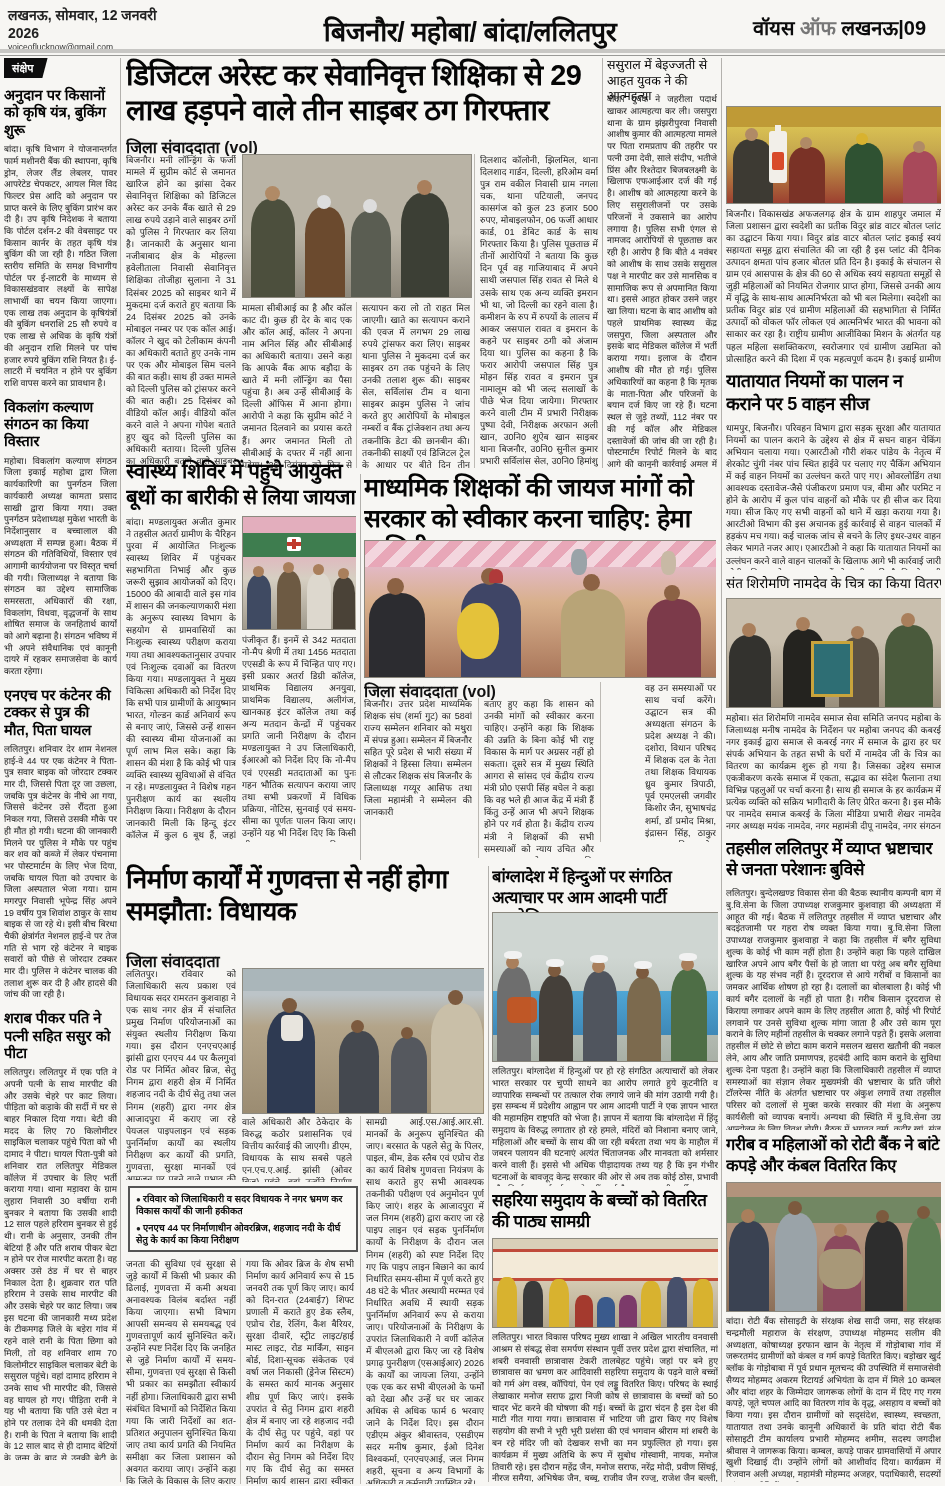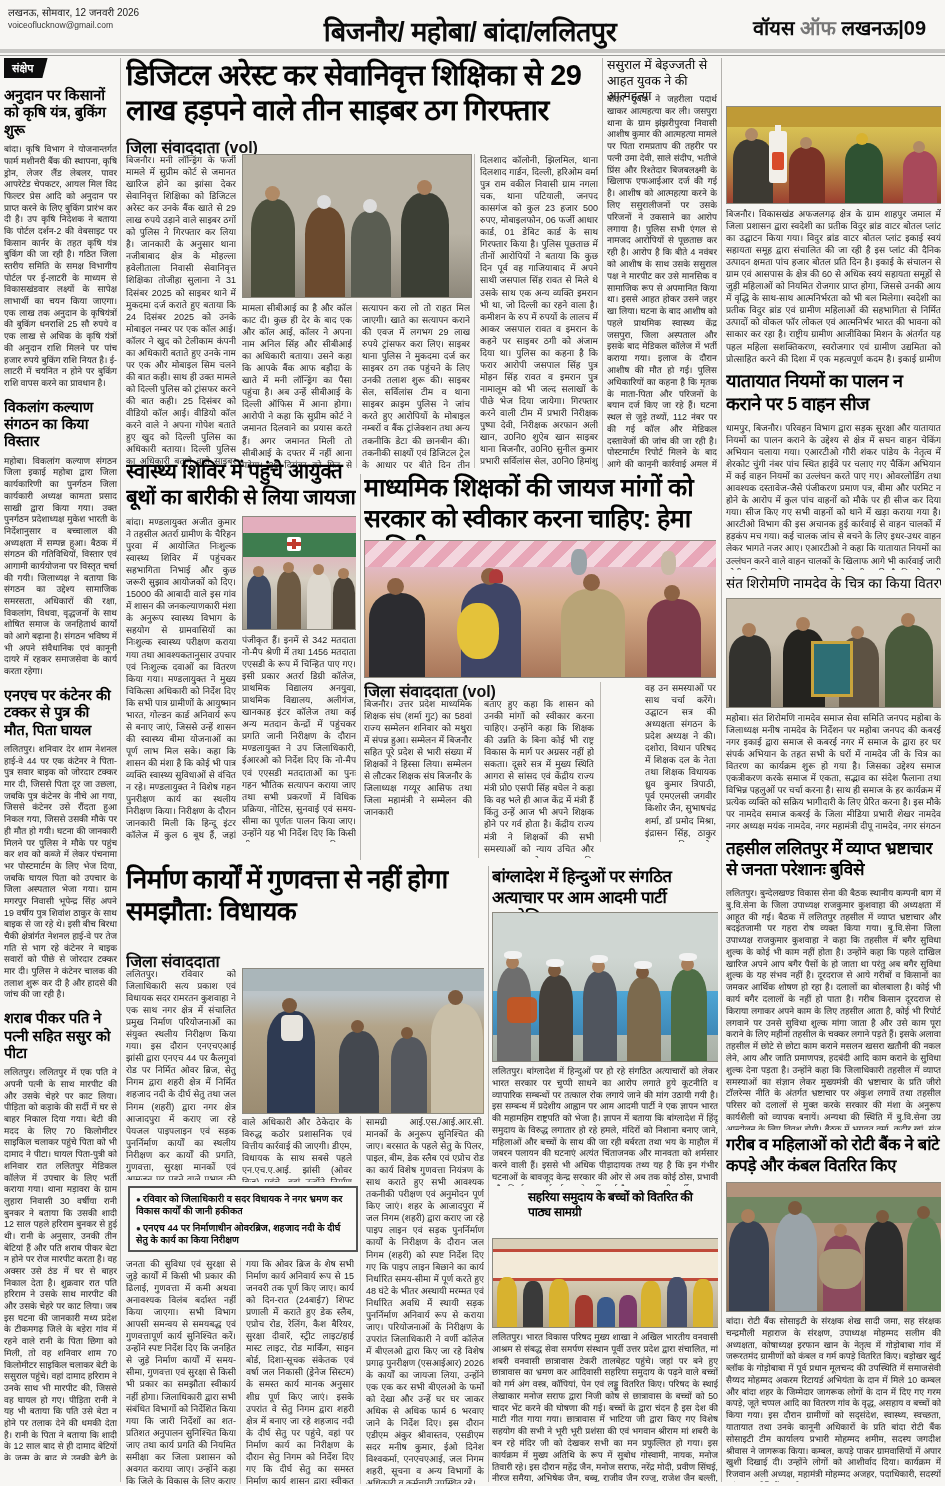--- a/index.html
+++ b/index.html
@@ -1,20 +1,20 @@
 <!DOCTYPE html>
 <html lang="hi"><head>
 <meta charset="utf-8">
 <style>
   html,body{margin:0;padding:0;background:#e8e6e1;}
   #page{position:relative;width:945px;height:1486px;margin:0 auto;background:#f7f6f3;
         font-family:"Liberation Sans","DejaVu Sans",sans-serif;color:#111;overflow:hidden;}
   
   .hdr-left{position:absolute;left:8px;top:7px;width:180px;line-height:1.25;}
-  .hdr-date{font-size:10px;font-weight:normal;color:#222;}
+  .hdr-date{font-size:14px;font-weight:bold;color:#222;}
   .hdr-mail{font-size:8.5px;color:#333;}
   .hdr-center{position:absolute;left:250px;top:12px;width:440px;text-align:center;
               font-size:27px;font-weight:bold;letter-spacing:-.5px;color:#0b0b0b;}
   .hdr-right{position:absolute;right:19px;top:14px;font-size:20px;font-weight:bold;color:#0b0b0b;white-space:nowrap;}
   .hdr-right .of{color:#777;}
   .band{position:absolute;left:0;top:49px;width:945px;height:4px;background:#c8c7c4;}
   .band2{position:absolute;left:0;top:55px;width:945px;height:1px;background:#9a9a97;}
   
   .vrule{position:absolute;width:1px;background:#b3b1ad;}
   
@@ -267,21 +267,21 @@
         <i style="left:141px;top:48px;width:18px;height:8px;background:#f2f2f2;border-radius:40%;"></i>
       <i class="fig" style="left:178px;width:36px;height:94px;background:#4e6e46;"></i>
         <i class="hd" style="left:188px;bottom:90px;width:13px;height:13px;background:#a97f5c;"></i>
         <i style="left:186px;top:40px;width:18px;height:8px;background:#f2f2f2;border-radius:40%;"></i>
       <i style="left:14px;top:84px;width:30px;height:26px;background:#c8541e;border-radius:20%;opacity:.9;"></i>
     </div>
     <div class="body" style="left:0;top:200px;width:226px;height:120px;font-size:8.8px;">ललितपुर। बांग्लादेश में हिन्दुओं पर हो रहे संगठित अत्याचारों को लेकर भारत सरकार पर चुप्पी साधने का आरोप लगाते हुये कूटनीति व व्यापारिक सम्बन्धों पर तत्काल रोक लगाये जाने की मांग उठायी गयी है। इस सम्बन्ध में प्रदेशीय आह्वान पर आम आदमी पार्टी ने एक ज्ञापन भारत की महामहिम राष्ट्रपति को भेजा है। ज्ञापन में बताया कि बांग्लादेश में हिंदू समुदाय के विरुद्ध लगातार हो रहे हमले, मंदिरों को निशाना बनाए जाने, महिलाओं और बच्चों के साथ की जा रही बर्बरता तथा भय के माहौल में जबरन पलायन की घटनाएं अत्यंत चिंताजनक और मानवता को शर्मसार करने वाली हैं। इससे भी अधिक पीड़ादायक तथ्य यह है कि इन गंभीर घटनाओं के बावजूद केन्द्र सरकार की ओर से अब तक कोई ठोस, प्रभावी और निर्णायक कार्रवाई सामने नहीं आई है। आम आदमी पार्टी का स्पष्ट मत जाहिर करते हुये बताया कि भारत जैसे लोकतांत्रिक और नैतिक नेतृत्व वाले राष्ट्र से यह अपेक्षा की जाती है कि वह पड़ोसी देश में हिन्दू अल्पसंख्यकों पर हो रहे संगठित अत्याचारों पर केवल मौन न साधे, बल्कि अपनी कूटनीतिक, आर्थिक और अंतरराष्ट्रीय शक्ति का प्रयोग कर पीड़ितों की सुरक्षा सुनिश्चित कराए। मौजूदा परिस्थितियों में भारत सरकार की चुप्पी न केवल दुर्भाग्यपूर्ण है, बल्कि इससे अत्याचारियों का मनोबल भी बढ़ रहा है। आम आदमी पार्टी ने महामहिम राष्ट्रपति से चार सूत्रीय मांगों को रखा है।</div>
   </section>
 
   <section class="art" style="left:492px;top:1190px;width:226px;height:292px;">
-    <h2 class="h-med" style="font-size:12px;margin-left:36px;">सहरिया समुदाय के बच्चों को वितरित की पाठ्य सामग्री</h2>
+    <h2 class="h-med" style="font-size:17px;">सहरिया समुदाय के बच्चों को वितरित की पाठ्य सामग्री</h2>
     <div class="photo" style="left:0;top:48px;width:226px;height:88px;background:linear-gradient(#d9cfb8 40%,#b3a68c);">
       <i class="strip" style="top:10px;height:26px;background:#f3ead8;border-top:3px solid #c04a3a;border-bottom:3px solid #c04a3a;"></i>
       <i class="fig" style="left:4px;width:20px;height:52px;background:#d8b22f;"></i>
       <i class="fig" style="left:30px;width:20px;height:48px;background:#3a3a3a;"></i>
       <i class="fig" style="left:56px;width:20px;height:50px;background:#d8b22f;"></i>
       <i class="fig" style="left:82px;width:18px;height:34px;background:#a43a2e;"></i>
       <i class="fig" style="left:104px;width:18px;height:32px;background:#3a5a8c;"></i>
       <i class="fig" style="left:126px;width:18px;height:34px;background:#7c3a6a;"></i>
       <i class="fig" style="left:148px;width:20px;height:48px;background:#d8b22f;"></i>
       <i class="fig" style="left:174px;width:20px;height:52px;background:#47506b;"></i>

